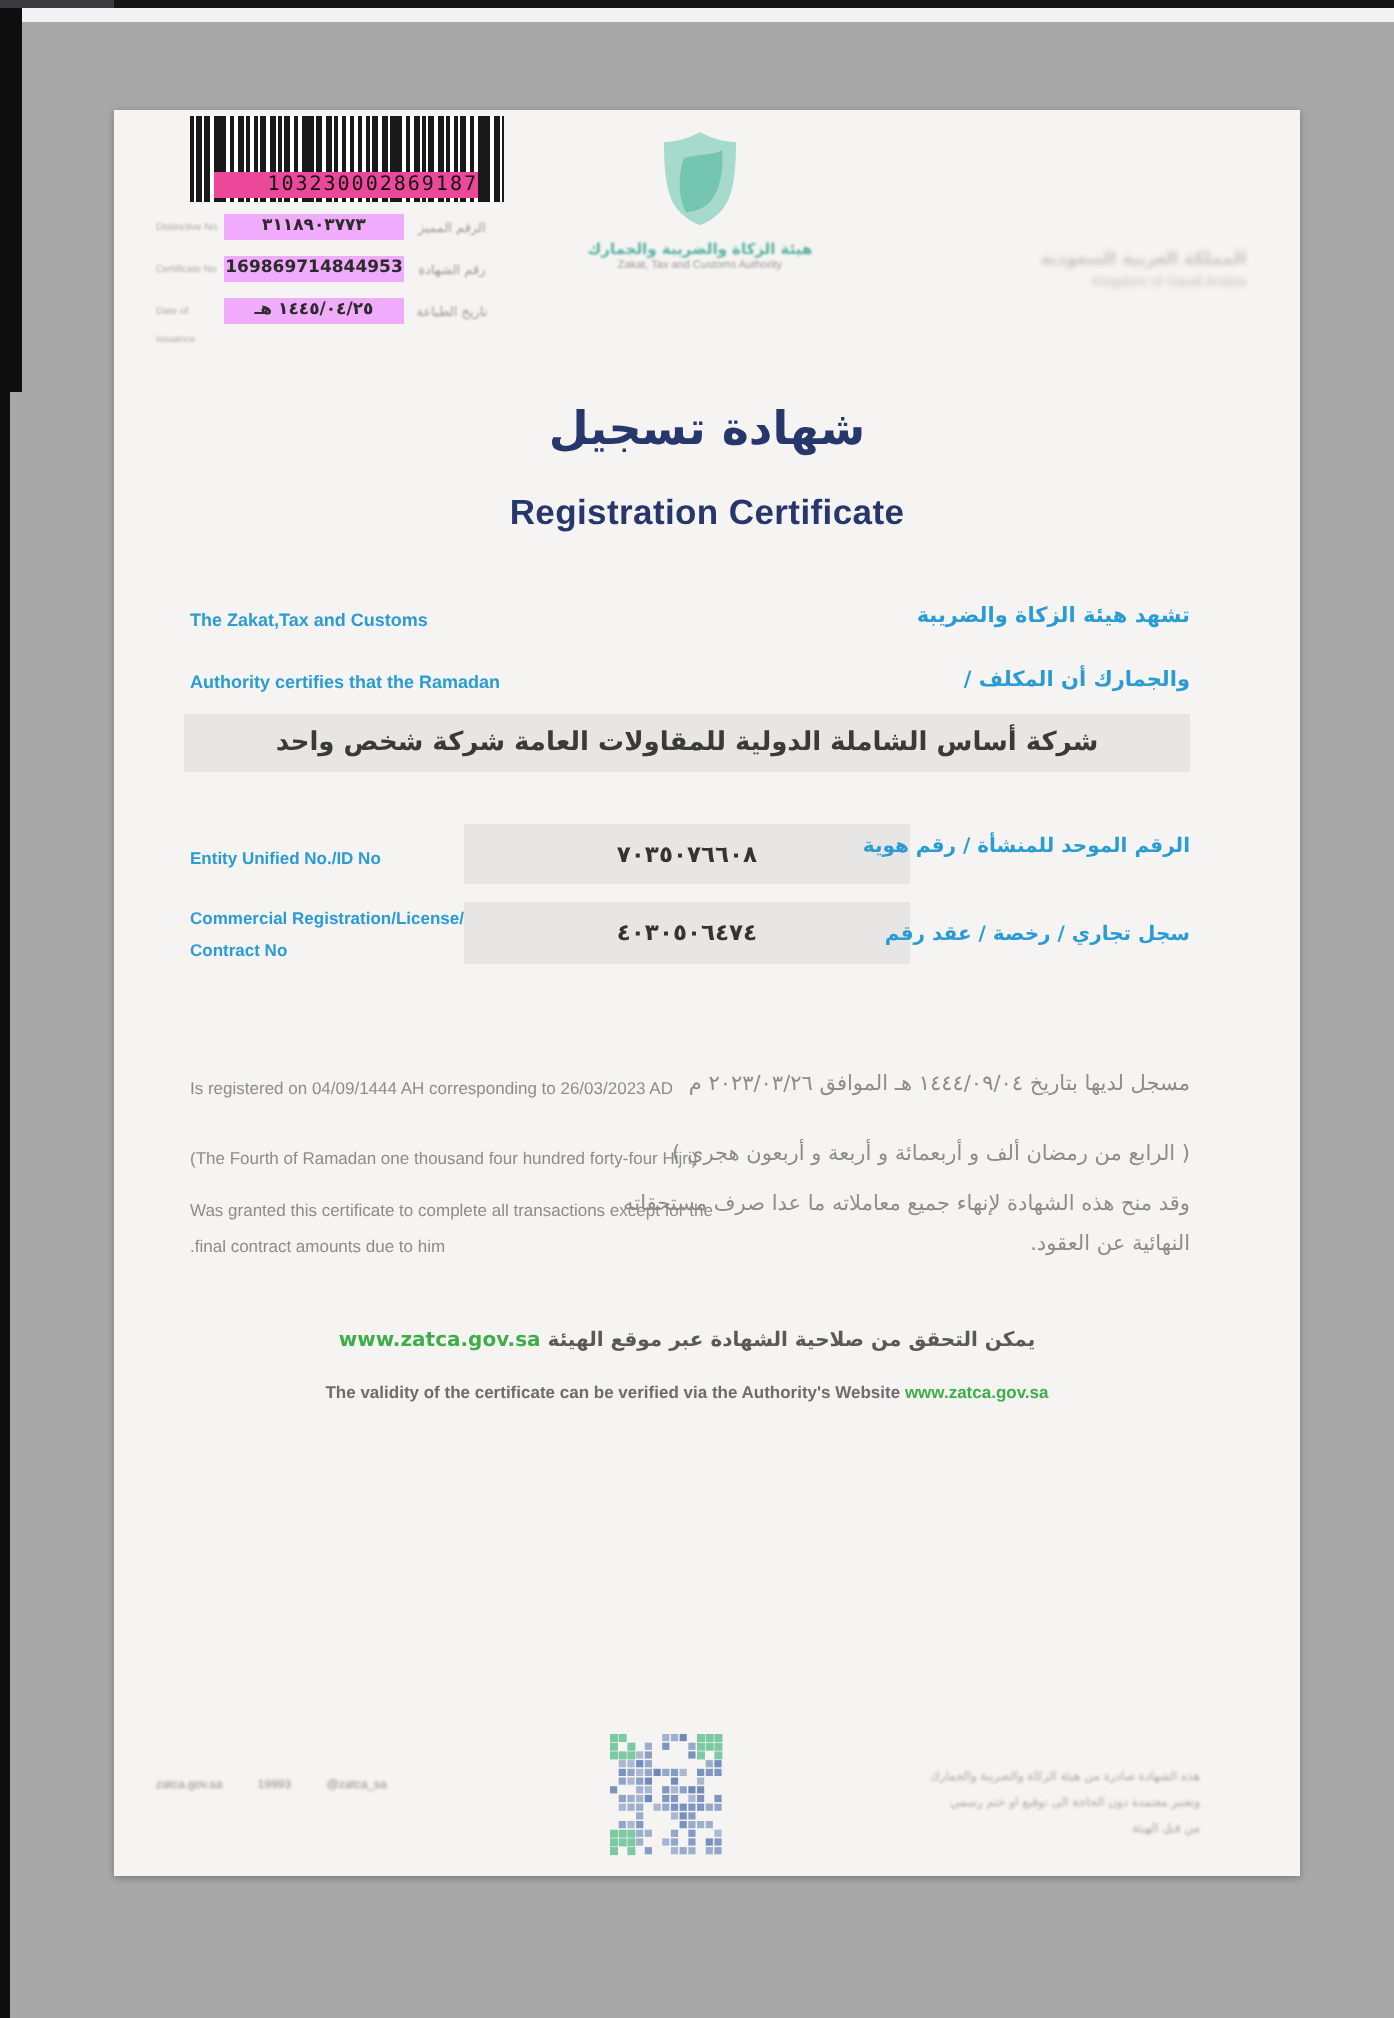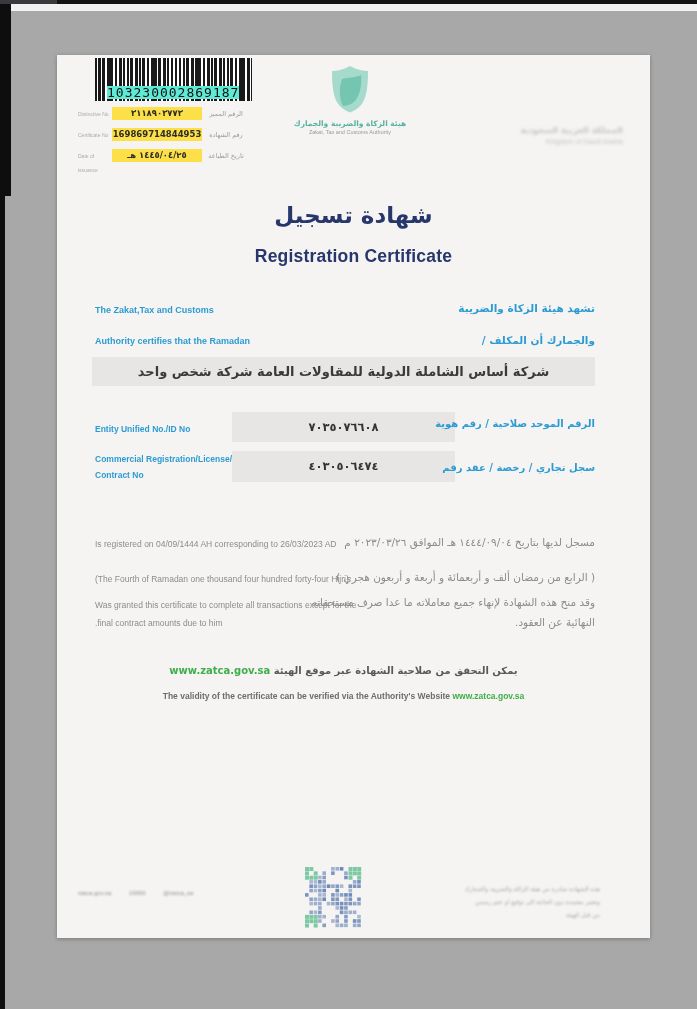--- a/index.html
+++ b/index.html
@@ -29,29 +29,29 @@
   
   .barcode{left:38px;top:3px;width:157px;height:43px;background:#fff;}
   .barcode-bars{
     position:absolute;left:0;top:0;right:0;bottom:0;
     background:
       repeating-linear-gradient(90deg,#191919 0 2px,rgba(0,0,0,0) 2px 4px),
       repeating-linear-gradient(90deg,#191919 0 1px,rgba(0,0,0,0) 1px 7px),
       repeating-linear-gradient(90deg,rgba(0,0,0,0) 0 3px,#191919 3px 5px,rgba(0,0,0,0) 5px 11px);
   }
   .barcode-num{
-    position:absolute;left:12px;bottom:2px;width:132px;height:13px;background:#5eead4;
-    font-family:"DejaVu Sans Mono",monospace;font-size:13px;line-height:13px;
+    position:absolute;left:12px;bottom:2px;width:132px;height:13px;background:#ec4899;
+    font-family:"DejaVu Sans Mono",monospace;font-size:10px;line-height:13px;
     text-align:right;color:#111;letter-spacing:1px;
   }
 
   
   .meta-row{height:14px;}
   .meta-label-en{left:21px;width:36px;font-size:5px;color:#ababab;line-height:14px;text-align:left;}
-  .meta-box{left:55px;width:90px;height:13px;background:#fde047;text-align:center;
+  .meta-box{left:55px;width:90px;height:13px;background:#f0abfc;text-align:center;
     font-size:8.5px;line-height:13px;font-weight:700;color:#2b2b2b;font-family:"DejaVu Sans",sans-serif;}
   .meta-label-ar{left:148px;width:42px;font-size:6.5px;color:#9b9b9b;line-height:14px;text-align:center;}
 
   
   .logo{left:210px;top:10px;width:166px;text-align:center;}
   .logo-name-ar{font-size:7.5px;color:#58b2a2;font-weight:700;margin-top:2px;}
   .logo-name-en{font-size:5.5px;color:#9a9a9a;margin-top:1px;}
 
   .kingdom{right:27px;top:70px;width:160px;text-align:right;color:#c4c4c4;}
   .kingdom .l1{font-size:8.5px;font-weight:700;}
@@ -140,21 +140,21 @@
 
   <div class="abs intro-en cyan" style="top:250px;">The Zakat,Tax and Customs</div>
   <div class="abs intro-en cyan" style="top:281px;">Authority certifies that the Ramadan</div>
   <div class="abs intro-ar cyan ar" style="top:247px;">تشهد هيئة الزكاة والضريبة</div>
   <div class="abs intro-ar cyan ar" style="top:279px;">والجمارك أن المكلف /</div>
 
   <div class="abs band ar">شركة أساس الشاملة الدولية للمقاولات العامة شركة شخص واحد</div>
 
   <div class="abs flabel-en cyan" style="top:368px;width:130px;">Entity Unified No./ID No</div>
   <div class="abs fbox" style="top:357px;height:30px;line-height:30px;">٧٠٣٥٠٧٦٦٠٨</div>
-  <div class="abs flabel-ar cyan ar" style="top:363px;">الرقم الموحد صلاحية / رقم هوية</div>
+  <div class="abs flabel-ar cyan ar" style="top:363px;">الرقم الموحد للمنشأة / رقم هوية</div>
 
   <div class="abs flabel-en cyan" style="top:398px;width:150px;">Commercial Registration/License/</div>
   <div class="abs flabel-en cyan" style="top:414px;width:150px;">Contract No</div>
   <div class="abs fbox" style="top:396px;height:31px;line-height:31px;">٤٠٣٠٥٠٦٤٧٤</div>
   <div class="abs flabel-ar cyan ar" style="top:407px;">سجل تجاري / رخصة  / عقد رقم</div>
 
   <div class="abs body-en gray-b" style="top:484px;">Is registered on  04/09/1444 AH corresponding  to 26/03/2023 AD</div>
   <div class="abs body-ar gray-b ar" style="top:481px;">مسجل لديها بتاريخ ١٤٤٤/٠٩/٠٤ هـ الموافق ٢٠٢٣/٠٣/٢٦ م</div>
 
   <div class="abs body-en gray-b" style="top:519px;">(The Fourth of Ramadan one thousand four hundred forty-four Hijri)</div>

